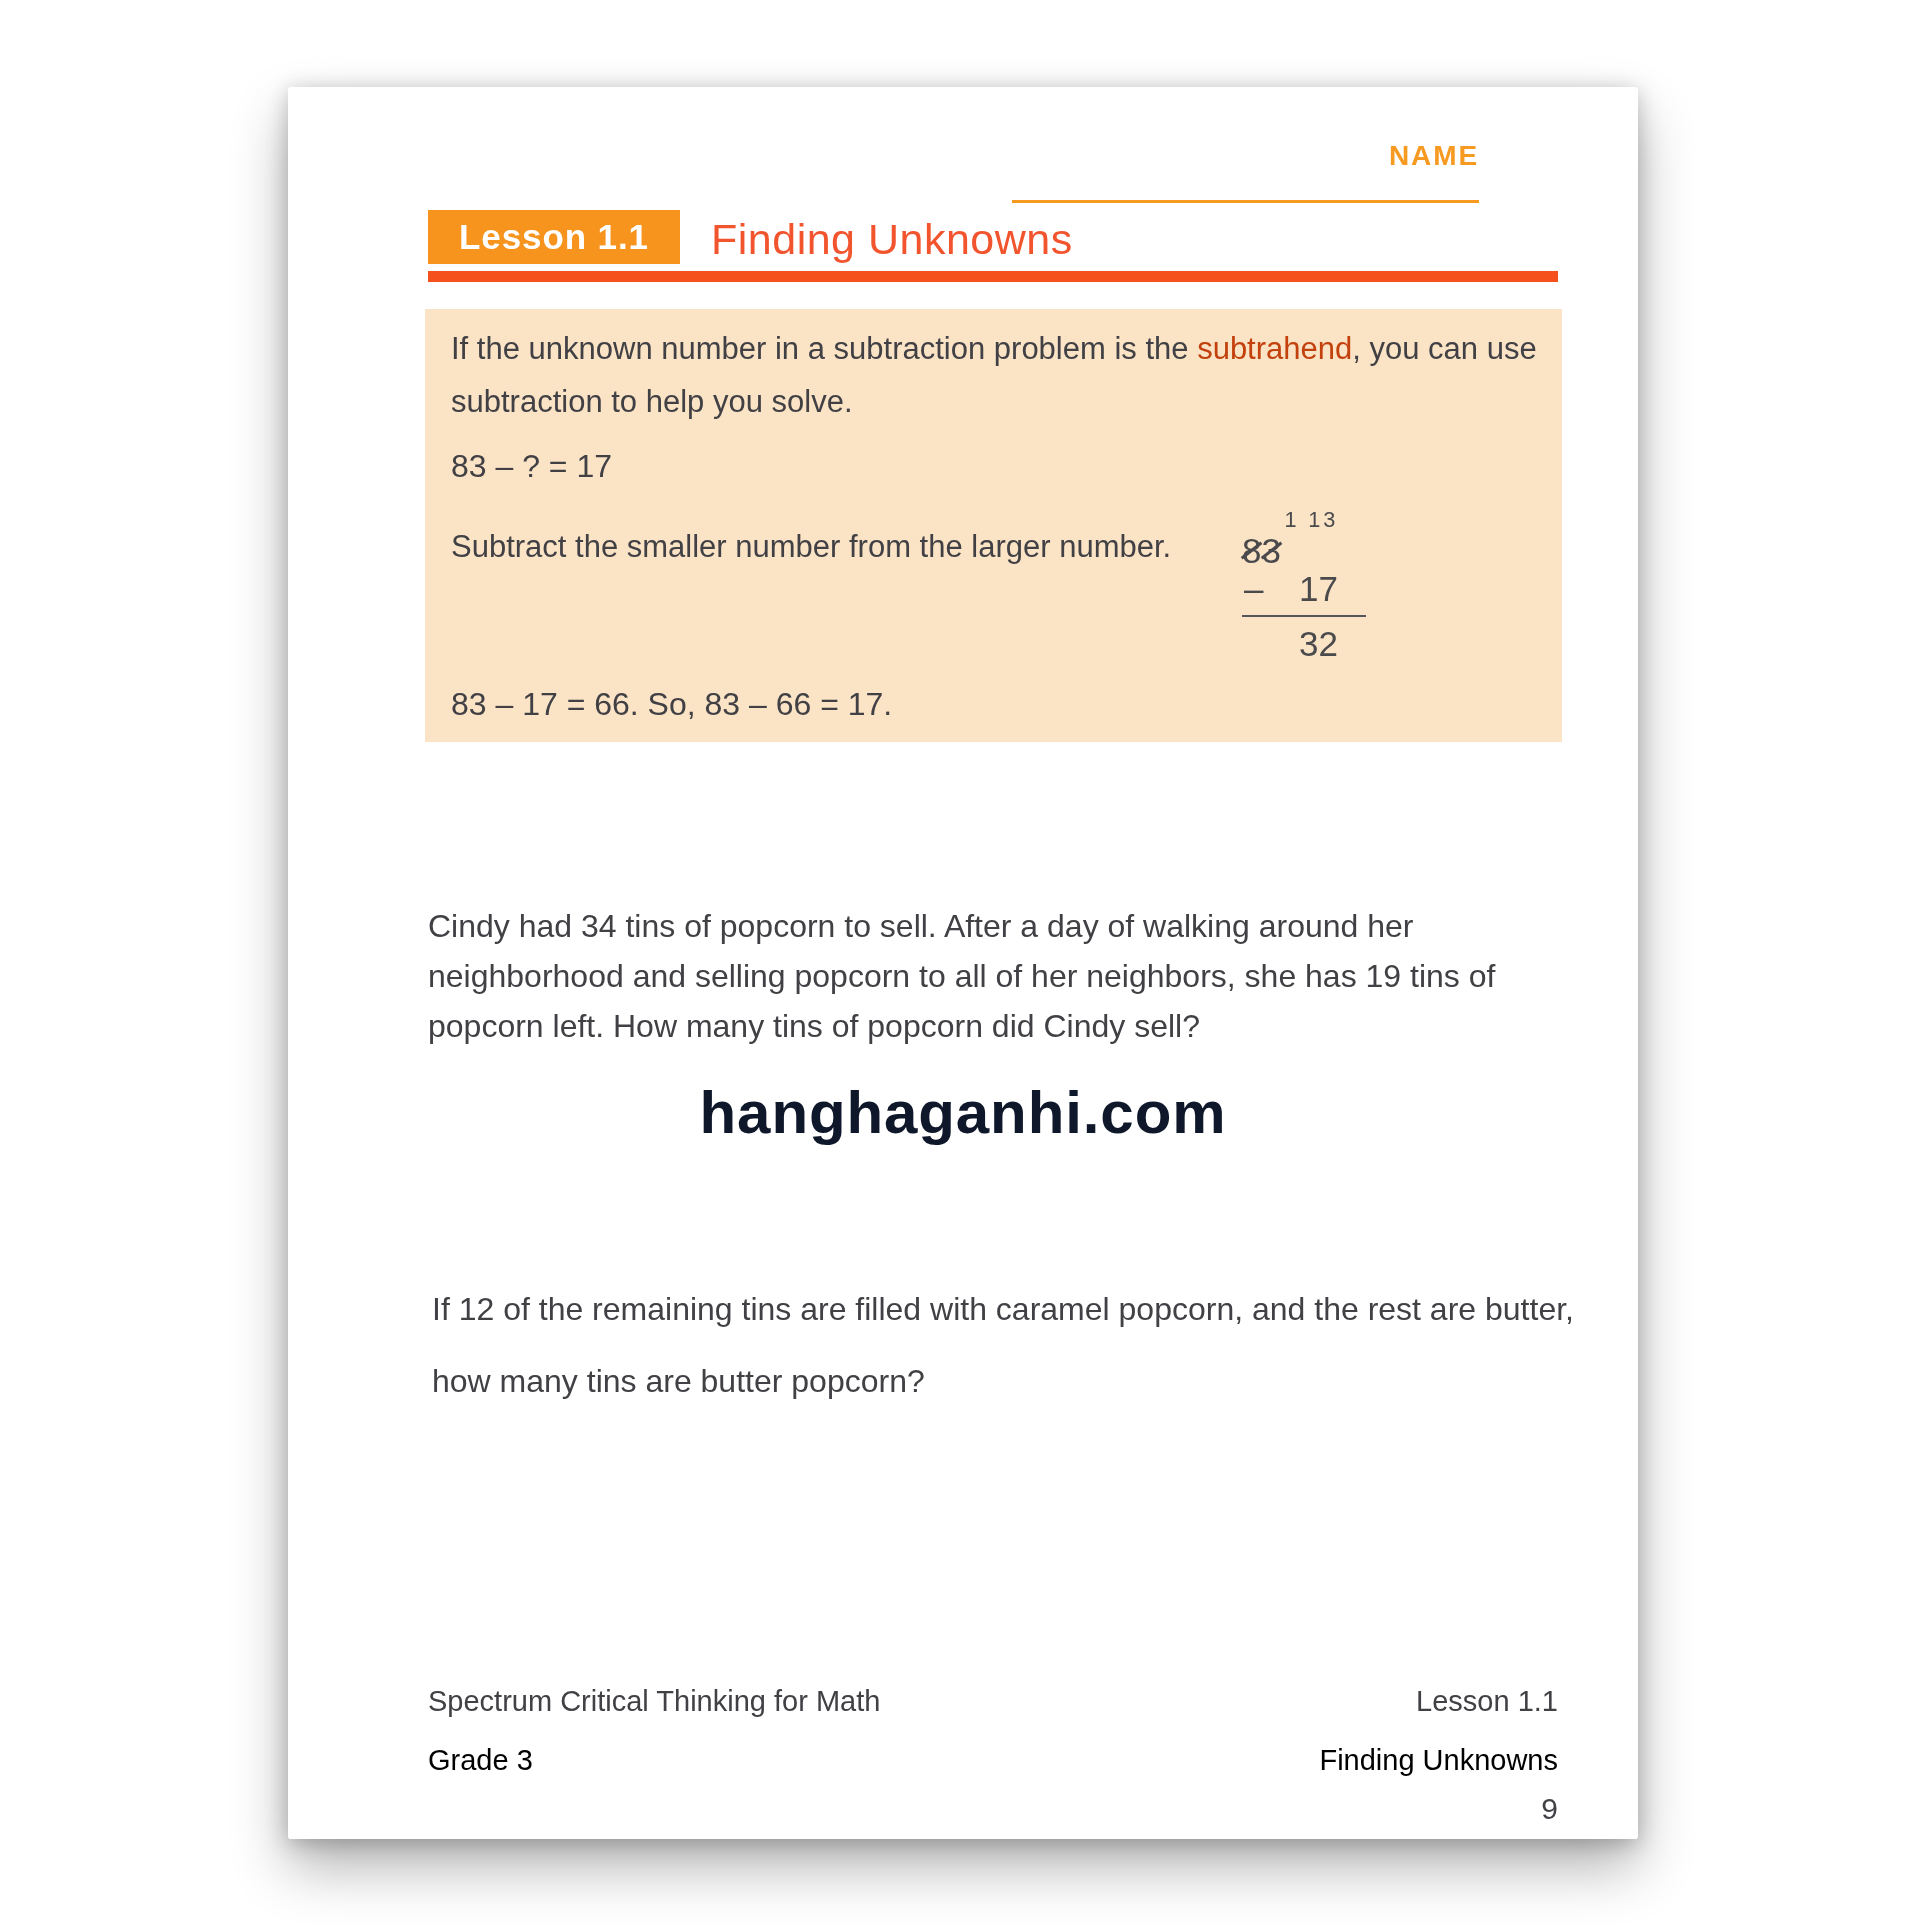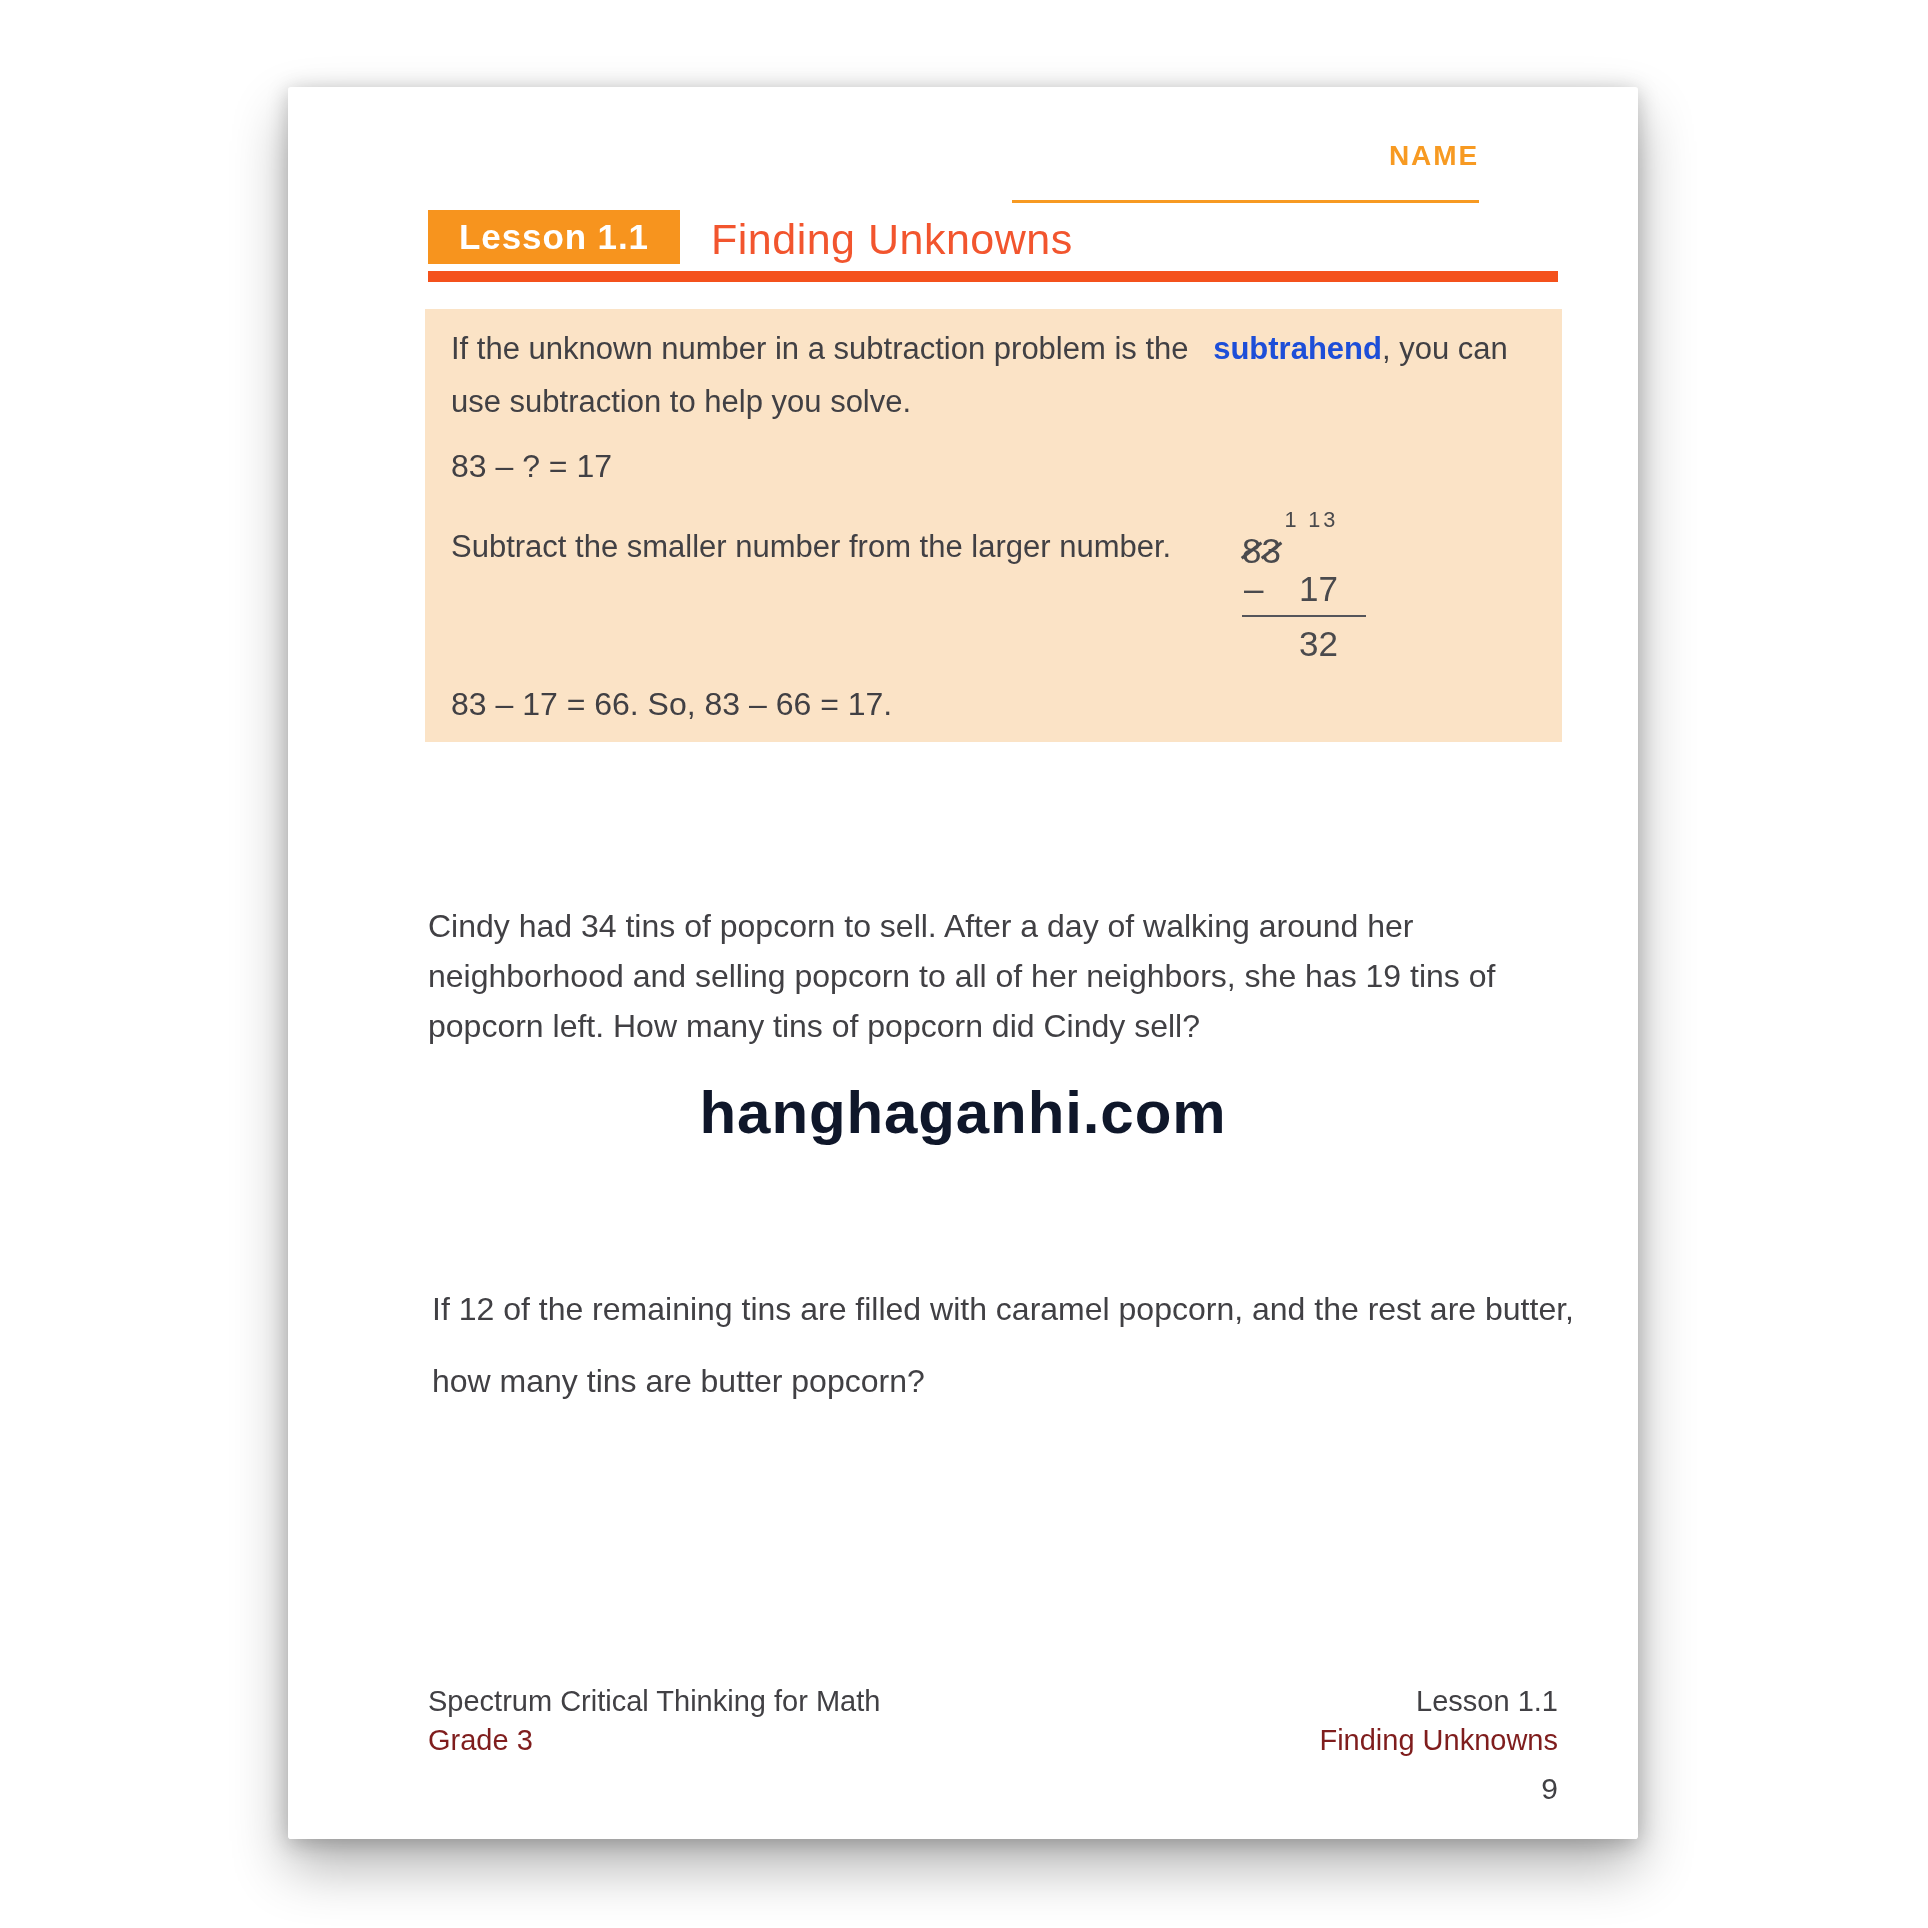--- a/index.html
+++ b/index.html
@@ -25,21 +25,21 @@
   
   .lesson-badge{left:140px;top:123px;width:252px;height:54px;background:#F7941E;
     display:flex;align-items:center;justify-content:center;}
   .lesson-badge span{color:#ffffff;font-weight:bold;font-size:35px;letter-spacing:0.9px;}
   .lesson-title{left:423px;top:128px;font-size:43px;color:#F2552E;letter-spacing:0.5px;}
   .title-rule{left:140px;top:184px;width:1130px;height:11.3px;background:#F4511C;}
 
   
   .example-box{left:137px;top:222px;width:1137px;height:433px;background:#FBE3C6;}
   .ex-intro{left:26px;top:13px;width:1092px;font-size:31px;line-height:53px;}
-  .ex-intro b{font-weight:bold;color:#1d4ed8;margin-left:16px;}
+  .ex-intro b{font-weight:normal;color:#c2410c;}
   .ex-equation{left:26px;top:139px;font-size:32px;}
   .ex-hint{left:26px;top:220px;font-size:31px;}
   .ex-conclusion{left:26px;top:377px;font-size:32px;}
 
   
   .work{left:817px;top:200px;width:124px;color:#4a4a4d;}
   .w-regroup{text-align:right;padding-right:28px;font-size:21.7px;letter-spacing:2.8px;line-height:22.6px;}
   .w-minuend{text-align:left;padding-right:28px;font-size:35px;line-height:38px;}
   .slashed{position:relative;display:inline-block;}
   .slashed::after{content:"";position:absolute;left:-2.8px;right:-2.8px;top:46%;height:2.8px;
@@ -56,21 +56,21 @@
   .answer-space-1{left:140px;top:979px;width:1144px;height:179px;}
   .answer-space-2{left:140px;top:1318px;width:1144px;height:254px;}
 
   
   .watermark{left:0;top:991px;width:100%;text-align:center;
     font-size:60px;font-weight:700;color:#0f172a;letter-spacing:0.9px;}
 
   
   .footer-left{left:140px;top:1595px;font-size:29px;line-height:39px;}
   .footer-right{right:80px;top:1595px;text-align:right;font-size:29px;line-height:39px;}
-  .fo-orange{color:#7f1d1d;}
+  .fo-orange{color:#000000;margin-top:20px;}
   .fo-dark{color:#414044;}
   .page-number{margin-top:9.4px;font-size:30px;color:#414044;}
 </style>
 </head>
 <body>
 
 <div class="page">
 
   <div class="abs name-row">
     <span class="name-label">NAME</span>

